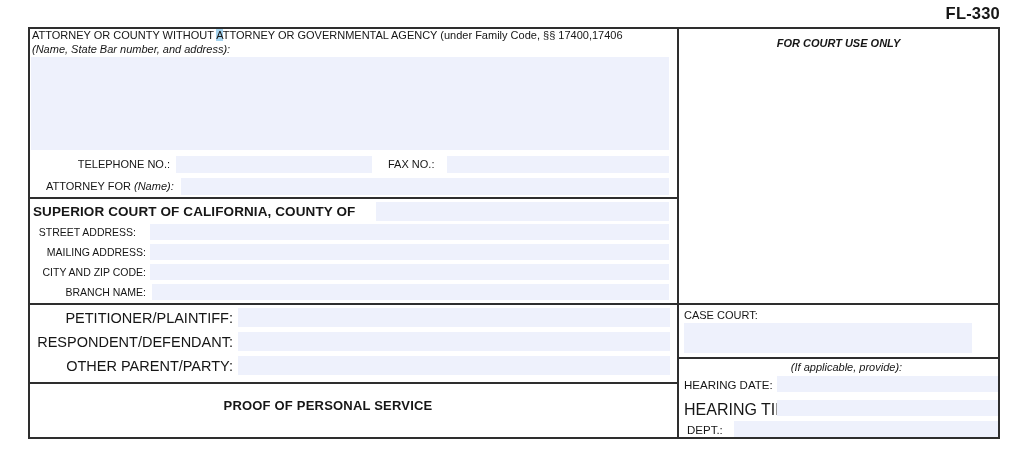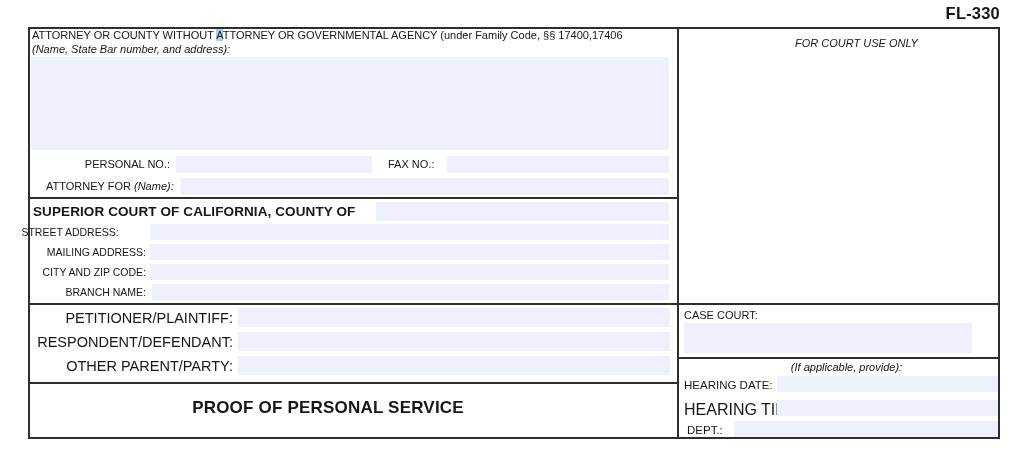--- a/index.html
+++ b/index.html
@@ -17,60 +17,60 @@
   .hline { background:#2e2e2e; height:1.5px; }
   .field {
     background:#eef1fc; border:none; outline:none;
     font:12px "Liberation Sans", sans-serif; color:#161616;
     padding:0 3px; box-sizing:border-box;
   }
   .lbl   { font-size:11px; white-space:nowrap; line-height:13px; }
   .lbl-sm{ font-size:10.5px; white-space:nowrap; line-height:13px; }
   .lbl-lg{ font-size:14.5px; white-space:nowrap; line-height:17px; }
   .it { font-style:italic; }
-  .b  { font-weight:normal;margin-left:18px; }
+  .b  { font-weight:bold; }
   .right  { text-align:right; }
   .center { text-align:center; }
   .hl { background:#a6d4ef; }
   .form-no { font-size:16.5px; font-weight:bold; letter-spacing:.2px; }
-  .big-title { font-size:17px; font-weight:bold; letter-spacing:.2px; }
+  .big-title { font-size:13px; font-weight:bold; letter-spacing:.2px; }
   .court-title { font-size:13.5px; font-weight:bold; letter-spacing:.1px; }
 </style>
 </head>
 <body>
 
 <div class="abs form-no" style="right:24px; top:4px;">FL-330</div>
 
 <div class="abs outer-box"></div>
 
 <div class="abs vline" style="left:677px; top:29px; height:408px;"></div>
 
 <div class="abs lbl" style="left:32px; top:29px;">
   <span>ATTORNEY OR COUNTY WITHOUT </span><span class="hl">A</span><span>TTORNEY OR GOVERNMENTAL AGENCY (under Family Code, §§ 17400,17406</span>
 </div>
 <div class="abs lbl it" style="left:32px; top:43px;">(Name, State Bar number, and address):</div>
 
 <input type="text" class="abs field" style="left: 31px; top: 57px; width: 638px; height: 93px;" value="">
 
-<div class="abs lbl right" style="left:32px; top:158px; width:138px;">PERSONAL NO.:</div>
+<div class="abs lbl right" style="left:32px; top:158px; width:138px;">TELEPHONE NO.:</div>
 <input type="text" class="abs field" style="left: 176px; top: 156px; width: 196px; height: 17px;" value="">
 <div class="abs lbl" style="left:388px; top:158px;">FAX NO.:</div>
 <input type="text" class="abs field" style="left: 447px; top: 156px; width: 222px; height: 17px;" value="">
 
 <div class="abs lbl" style="left:46px; top:180px;">
   <span>ATTORNEY FOR </span><span class="it">(Name):</span>
 </div>
 <input type="text" class="abs field" style="left: 181px; top: 178px; width: 488px; height: 17px;" value="">
 
 <div class="abs hline" style="left:30px; top:197px; width:647px;"></div>
 
 <input type="text" class="abs field" style="left: 376px; top: 202px; width: 293px; height: 19px;" value="">
 <div class="abs court-title" style="left:33px; top:204px;">SUPERIOR COURT OF CALIFORNIA, COUNTY OF</div>
 
-<div class="abs lbl-sm right" style="left:12px; top:226px; width:116px;text-align:center;">STREET ADDRESS:</div>
+<div class="abs lbl-sm right" style="left:20px; top:226px; width:116px;">STREET ADDRESS:</div>
 <input type="text" class="abs field" style="left: 150px; top: 224px; width: 519px; height: 16px;" value="">
 
 <div class="abs lbl-sm right" style="left:30px; top:246px; width:116px;">MAILING ADDRESS:</div>
 <input type="text" class="abs field" style="left: 150px; top: 244px; width: 519px; height: 16px;" value="">
 
 <div class="abs lbl-sm right" style="left:30px; top:266px; width:116px;">CITY AND ZIP CODE:</div>
 <input type="text" class="abs field" style="left: 150px; top: 264px; width: 519px; height: 16px;" value="">
 
 <div class="abs lbl-sm right" style="left:30px; top:286px; width:116px;">BRANCH NAME:</div>
 <input type="text" class="abs field" style="left: 152px; top: 284px; width: 517px; height: 16px;" value="">

